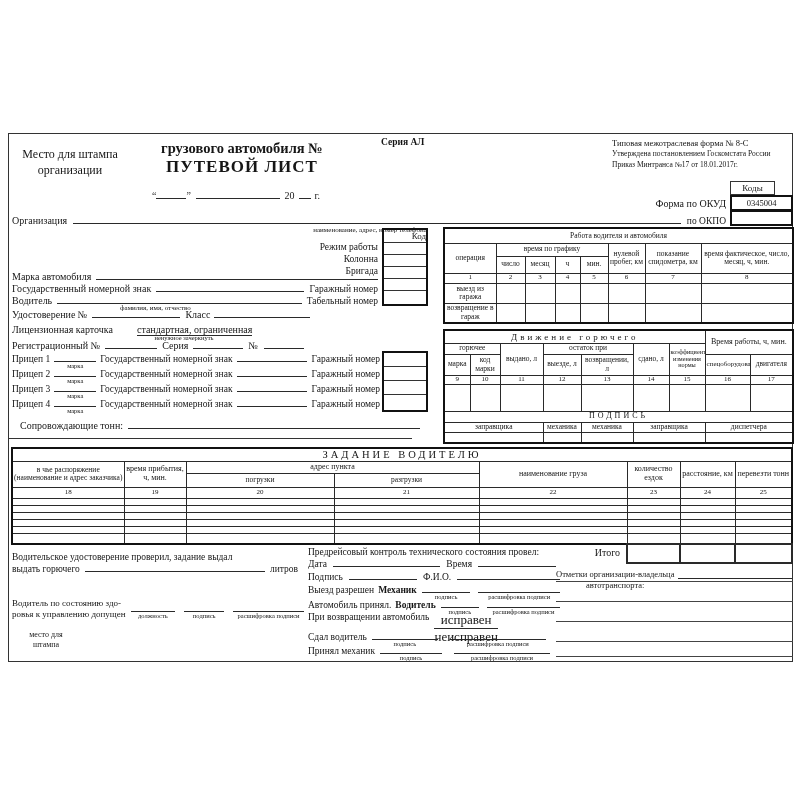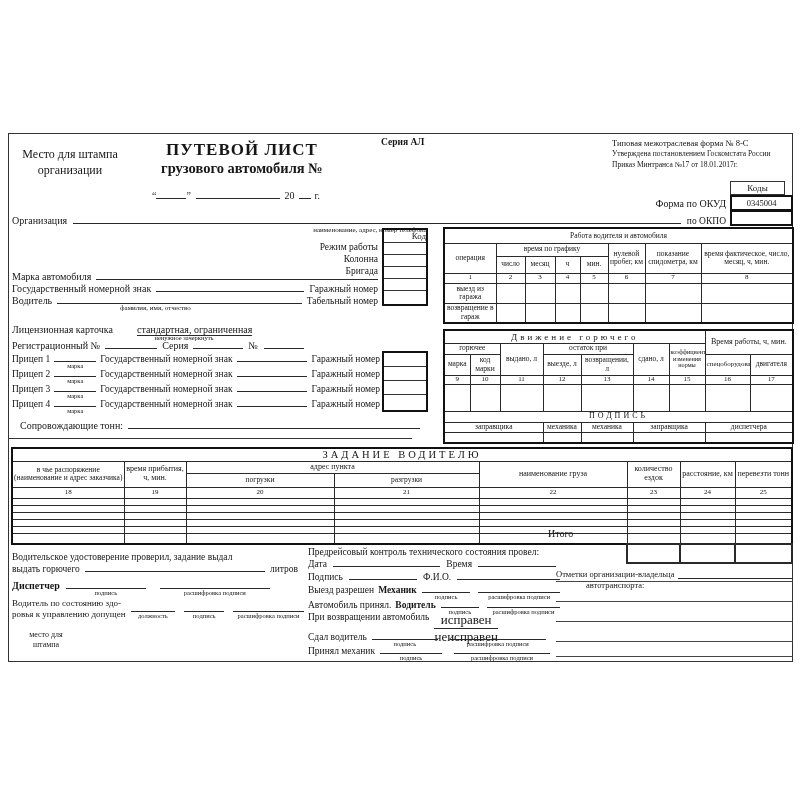--- a/index.html
+++ b/index.html
@@ -34,41 +34,41 @@
   <div class="abs" style="left:8px;top:133px;width:785px;height:529px;border:1px solid #333"></div>
 
   <div class="abs" style="left:14px;top:147px;width:112px;text-align:center;font-size:12px;line-height:1.3">
     <div>Место для штампа</div>
     <div>организации</div>
   </div>
 
   <div class="abs b" style="left:381px;top:137px;font-size:9.5px">Серия АЛ</div>
 
   <div class="abs" style="left:118px;top:140px;width:248px;text-align:center">
+    <div class="b" style="font-size:14.5px">грузового автомобиля №</div>
     <div class="b" style="font-size:17px;letter-spacing:1px">ПУТЕВОЙ ЛИСТ</div>
-    <div class="b" style="font-size:14.5px">грузового автомобиля №</div>
   </div>
 
   <div class="row f10" style="left:152px;top:190px;width:168px">
     <span>“</span>
     <span class="bl" style="width:30px"></span>
     <span>”</span>
     <span class="blf" style="margin:0 5px"></span>
     <span>20</span>
     <span class="bl" style="width:12px;margin:0 4px"></span>
     <span>г.</span>
   </div>
 
   <div class="abs" style="left:612px;top:137px;width:182px;font-size:7.5px;line-height:1.45">
     <div style="font-size:8.5px">Типовая межотраслевая форма № 8-С</div>
     <div>Утверждена постановлением Госкомстата России</div>
     <div>Приказ Минтранса №17 от 18.01.2017г.</div>
   </div>
 
-  <div class="abs" style="left:730px;top:181px;width:55px;height:14px;border:1px solid #333;text-align:center;font-size:9px;line-height:13px">Коды</div>
+  <div class="abs" style="left:730px;top:181px;width:45px;height:14px;border:1px solid #333;text-align:center;font-size:9px;line-height:13px">Коды</div>
   <div class="abs" style="left:560px;top:198px;width:166px;text-align:right;font-size:10px">Форма по ОКУД</div>
   <div class="abs" style="left:730px;top:195px;width:63px;height:16px;border:2px solid #111;text-align:center;font-size:8.5px;line-height:13px">0345004</div>
   <div class="abs" style="left:730px;top:211px;width:63px;height:15px;border:2px solid #111;border-top-width:1px"></div>
 
   <div class="row f10" style="left:12px;top:215px;width:714px">
     <span>Организация</span>
     <span class="blf" style="margin:0 6px"></span>
     <span class="f95">по ОКПО</span>
   </div>
   <div class="abs cap" style="left:150px;top:227px;width:440px;text-align:center;font-size:7px">наименование, адрес, номер телефона</div>
@@ -96,20 +96,26 @@
     <span class="f95">Гаражный номер</span>
   </div>
 
   <div class="row f10" style="left:12px;top:295px;width:366px">
     <span>Водитель</span>
     <span class="blf" style="margin:0 5px"></span>
     <span class="f95">Табельный номер</span>
   </div>
   <div class="abs cap" style="left:120px;top:305px;width:160px;font-size:7px">фамилия, имя, отчество</div>
 
+  <div class="row f10" style="left:12px;top:309px;width:298px">
+    <span>Удостоверение №</span>
+    <span class="bl" style="width:88px;margin:0 5px"></span>
+    <span>Класс</span>
+    <span class="blf" style="margin-left:4px"></span>
+  </div>
 
   <div class="row f10" style="left:12px;top:324px;width:300px">
     <span>Лицензионная карточка</span>
     <span style="margin-left:24px;border-bottom:1px solid #2a2a2a;font-size:10px">стандартная, ограниченная</span>
   </div>
   <div class="abs cap" style="left:128px;top:334px;width:112px;text-align:center">ненужное зачеркнуть</div>
 
   <div class="row f10" style="left:12px;top:340px;width:292px">
     <span>Регистрационный №</span>
     <span class="bl" style="width:52px;margin:0 5px"></span>
@@ -405,21 +411,21 @@
           <td></td>
           <td></td>
           <td></td>
           <td></td>
           <td></td>
           <td></td>
         </tr>
   </tbody>
     </table>
 
-  <div class="abs f10" style="left:548px;top:528px;width:72px;">Итого</div>
+  <div class="abs f10" style="left:548px;top:547px;width:72px;text-align:right">Итого</div>
   <table class="abs frm-tbl" style="left:626px;top:543px;width:165px">
     <colgroup>
         <col style="width:53px">
         <col style="width:55px">
         <col style="width:57px">
       </colgroup>
     <tbody>
         <tr style="height:19px">
       <td style="border-width:2px"></td>
       <td style="border-width:2px"></td>
@@ -427,31 +433,20 @@
     </tr>
   </tbody>
     </table>
 
   <div class="abs f95" style="left:12px;top:552px">Водительское удостоверение проверил, задание выдал</div>
   <div class="row f95" style="left:12px;top:563px;width:286px">
     <span>выдать горючего</span>
     <span class="blf" style="margin:0 5px"></span>
     <span>литров</span>
   </div>
-  <div class="row f10" style="left:12px;top:580px;width:286px">
-    <span class="b">Диспетчер</span>
-    <span class="blc" style="width:80px;margin-left:6px">
-      <span class="l"></span>
-        <span class="c">подпись</span>
-      </span>
-    <span class="blc" style="width:110px;margin-left:14px">
-      <span class="l"></span>
-        <span class="c">расшифровка подписи</span>
-      </span>
-  </div>
   <div class="row" style="left:12px;top:598px;width:292px;align-items:flex-end">
     <div style="font-size:9px;line-height:1.2">
       <div>Водитель по состоянию здо-</div>
       <div>ровья к управлению допущен</div>
     </div>
     <span class="blc" style="width:58px;margin-left:5px">
       <span class="l"></span>
         <span class="c">должность</span>
       </span>
     <span class="blc" style="width:52px;margin-left:9px">

